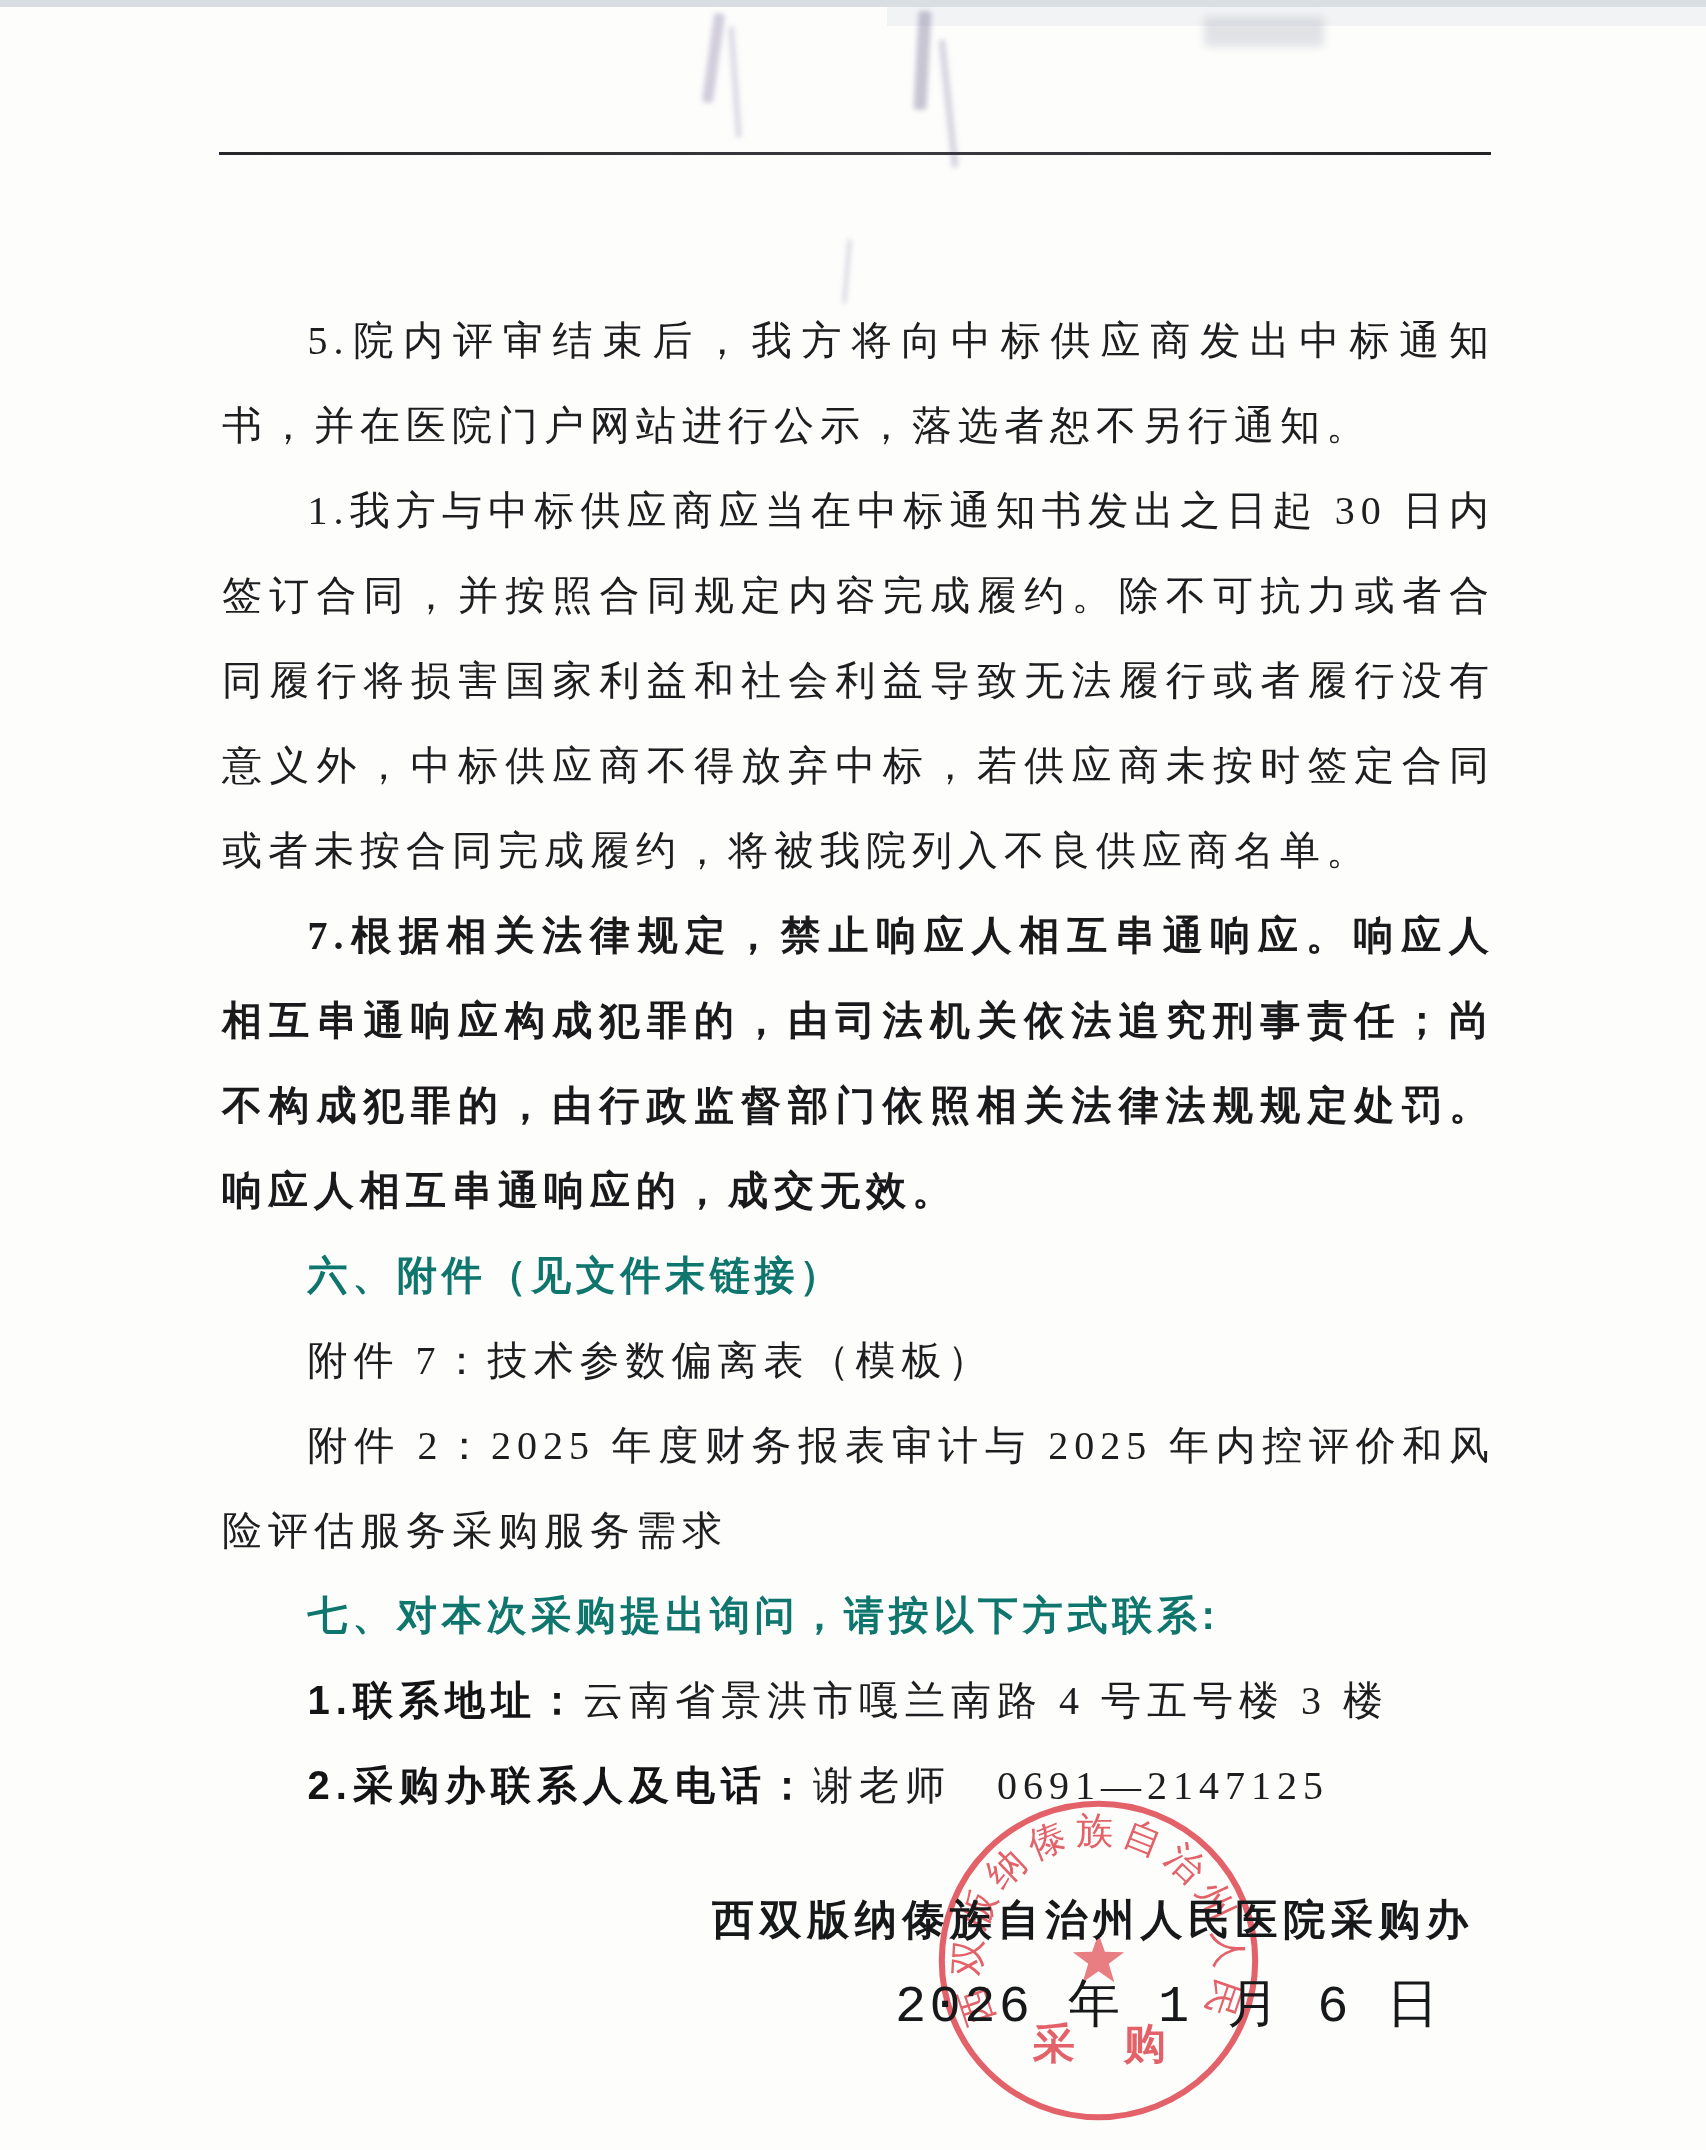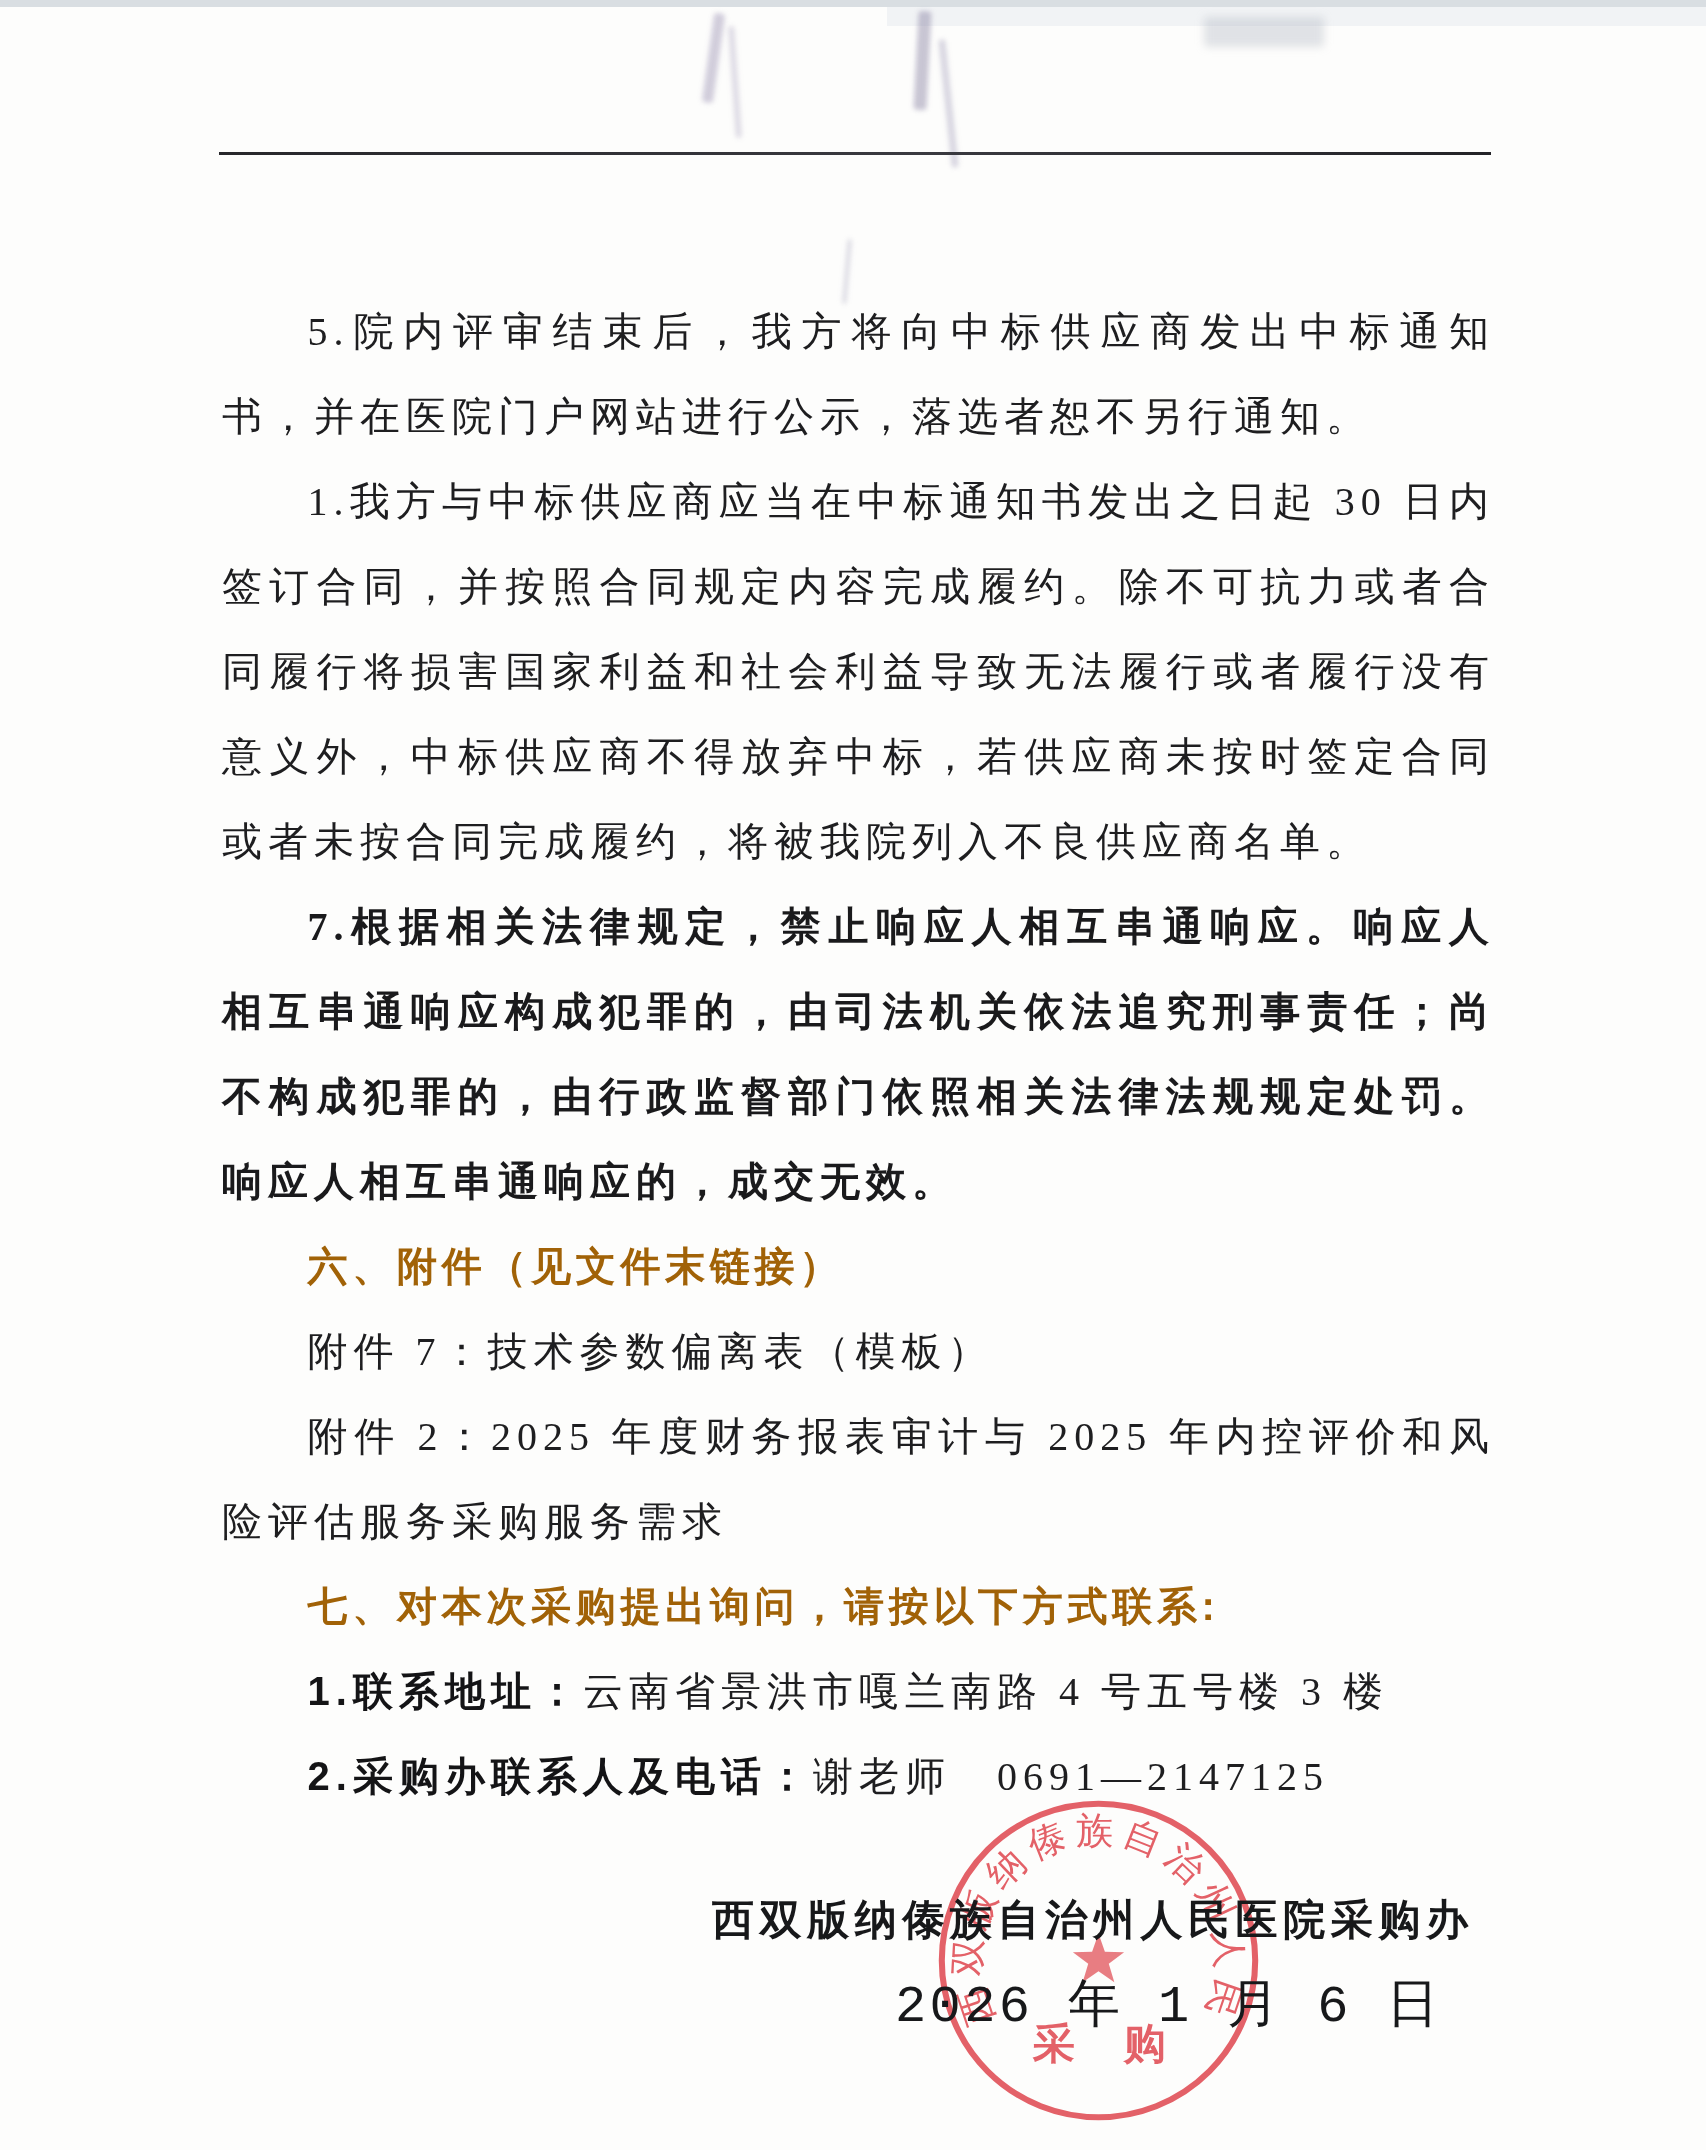--- a/index.html
+++ b/index.html
@@ -19,37 +19,37 @@
   .a1b{left:732px;top:26px;width:6px;height:112px;background:rgba(126,116,158,.26);transform:rotate(-4deg);}
   .a2 {left:916px;top:10.8px;width:13px;height:99px;background:rgba(120,112,150,.40);transform:rotate(3deg);}
   .a2b{left:945px;top:39px;width:6.9px;height:129px;background:rgba(120,112,150,.28);transform:rotate(-6deg);}
   .a3 {left:1204px;top:17px;width:120px;height:30px;background:rgba(160,165,178,.30);filter:blur(4.3px);}
   .a4 {left:845px;top:239px;width:4.3px;height:65px;background:rgba(130,125,160,.30);transform:rotate(5deg);}
 
   .rule{position:absolute;left:219px;top:152px;width:1272px;height:2.6px;
     background:linear-gradient(90deg,#27272b 0%,#3a3a40 55%,#232327 100%);}
 
   
-  .content{position:absolute;left:222px;top:289px;width:1273px;}
+  .content{position:absolute;left:222px;top:298px;width:1273px;}
   .content p{
     margin:0;
     font-size:40px;
     line-height:85px;
     letter-spacing:6px;
     text-align:justify;
     text-justify:inter-character;
     text-indent:2.14em;
   }
   .content p.heading{
     font-family:"Liberation Sans","DejaVu Sans",sans-serif;
     font-weight:700;
     font-size:40px;
     letter-spacing:4.7px;
     text-align:left;
-    color:#a16207;
+    color:#0f766e;
   }
   .content p.body-bold{font-weight:700;color:#1a1a1c;}
   .content p.contact{text-align:left;}
   .contact .label{
     font-family:"Liberation Sans","DejaVu Sans",sans-serif;
     font-weight:700;color:#141416;
   }
 
   
   .sig-org{

